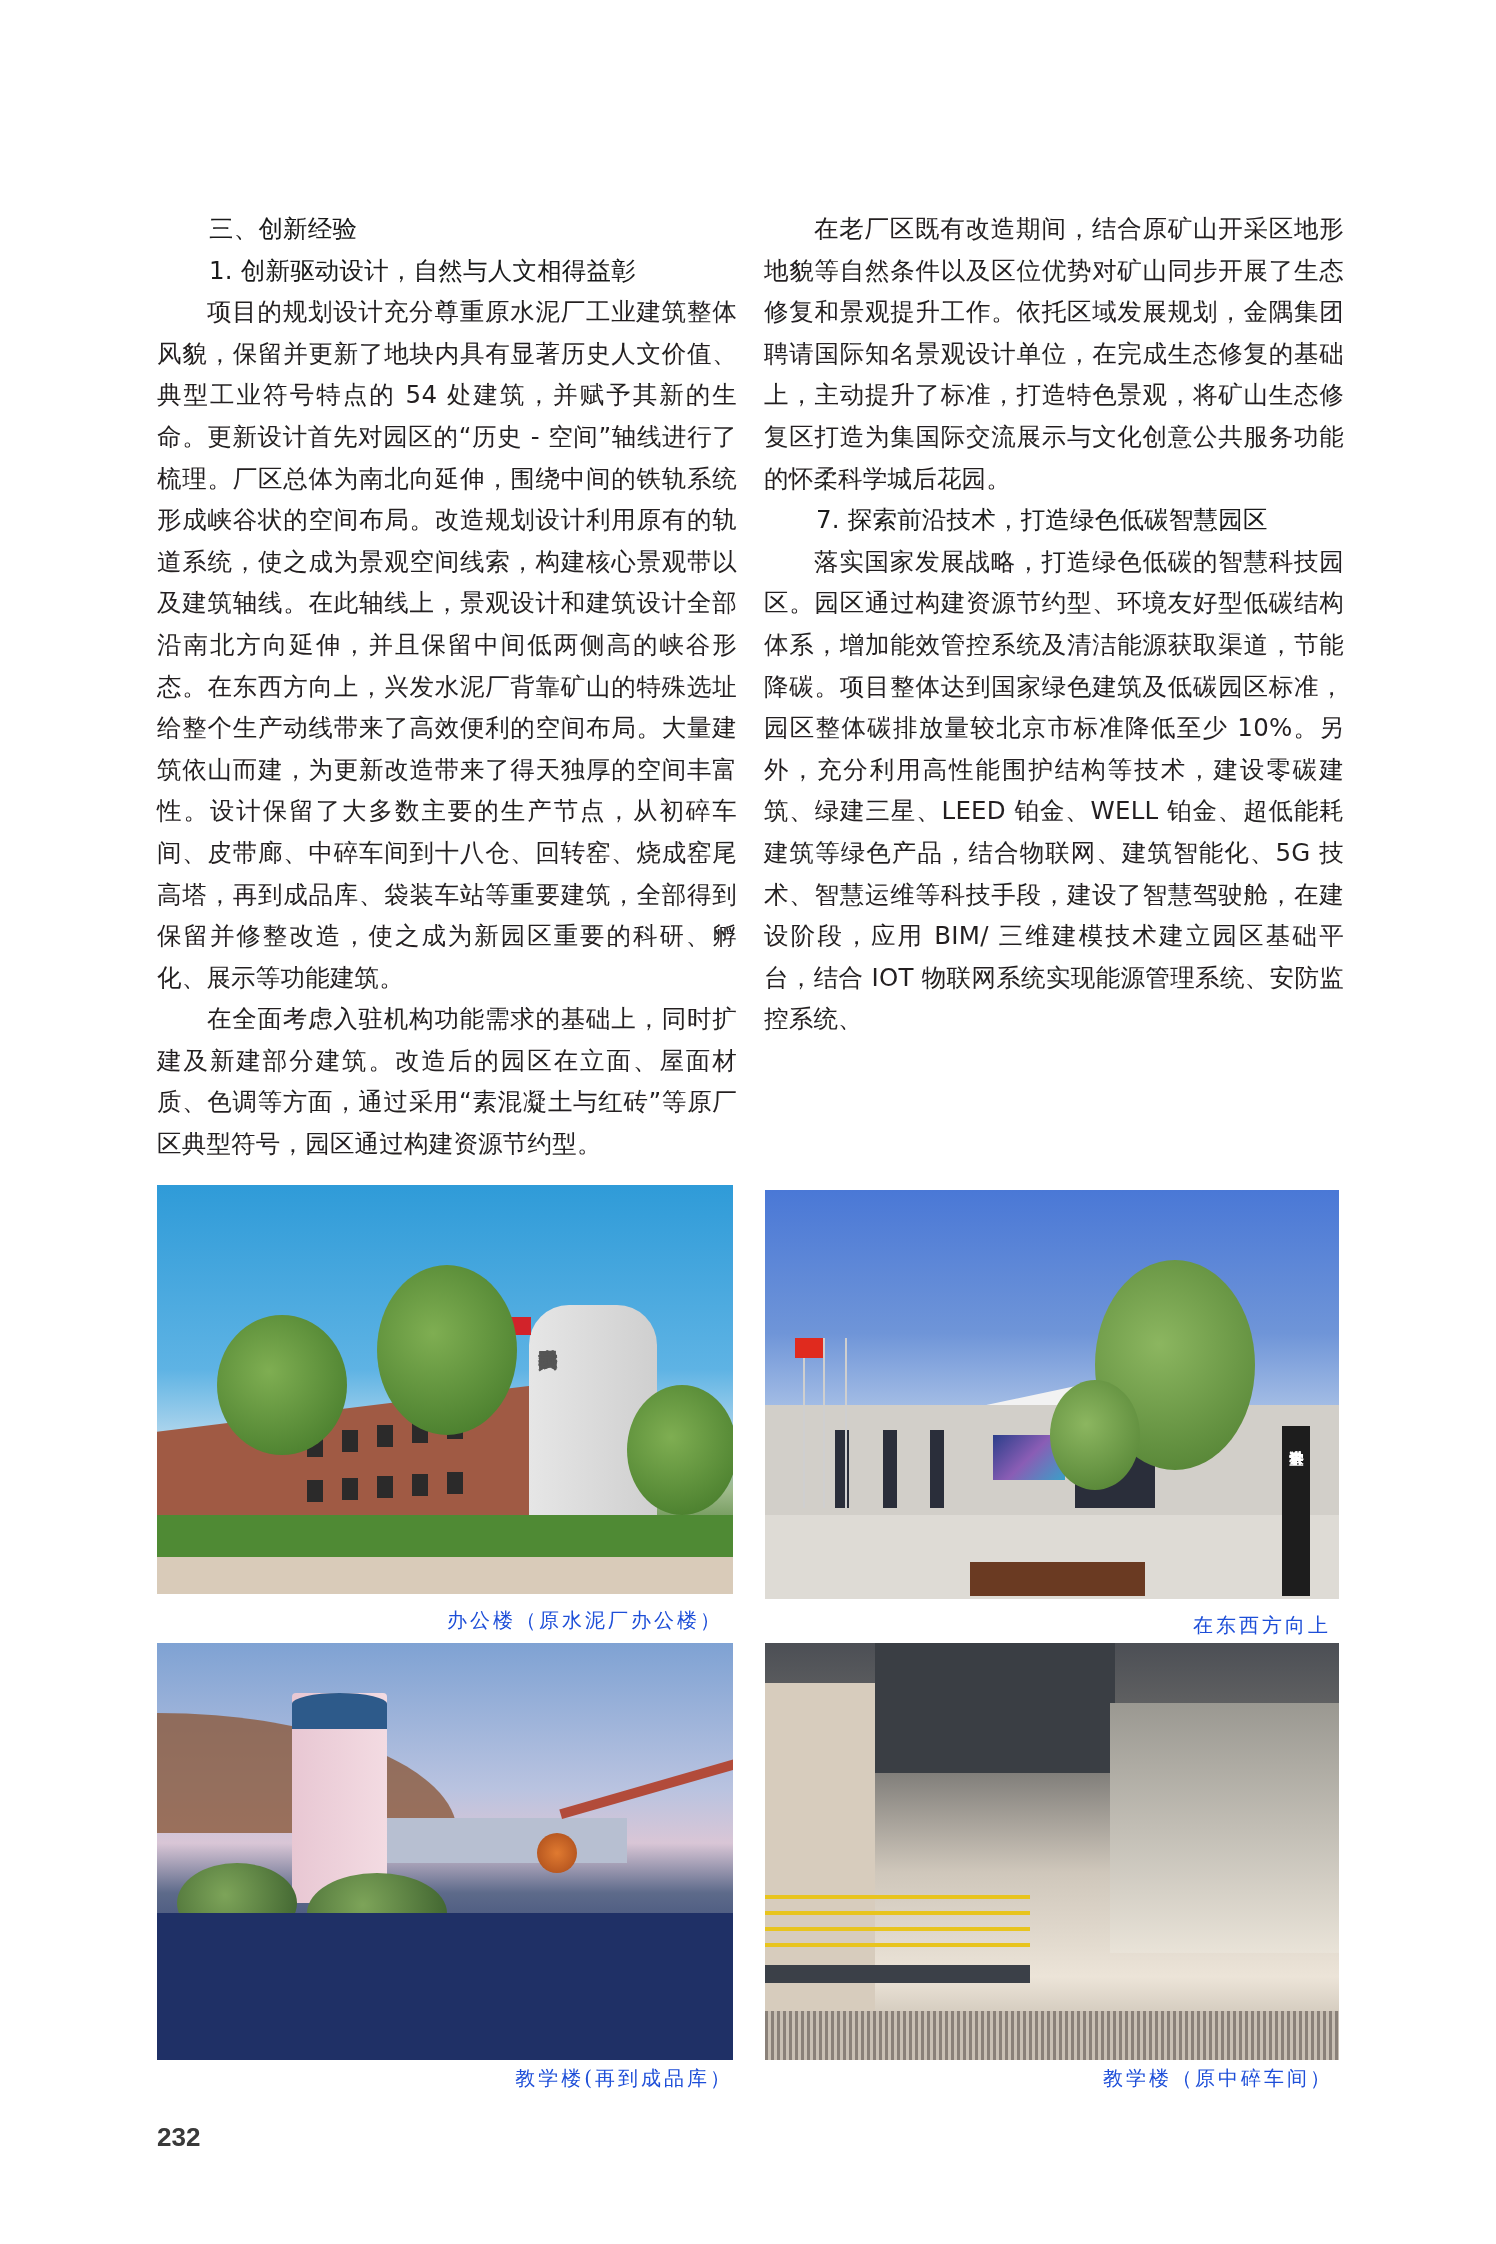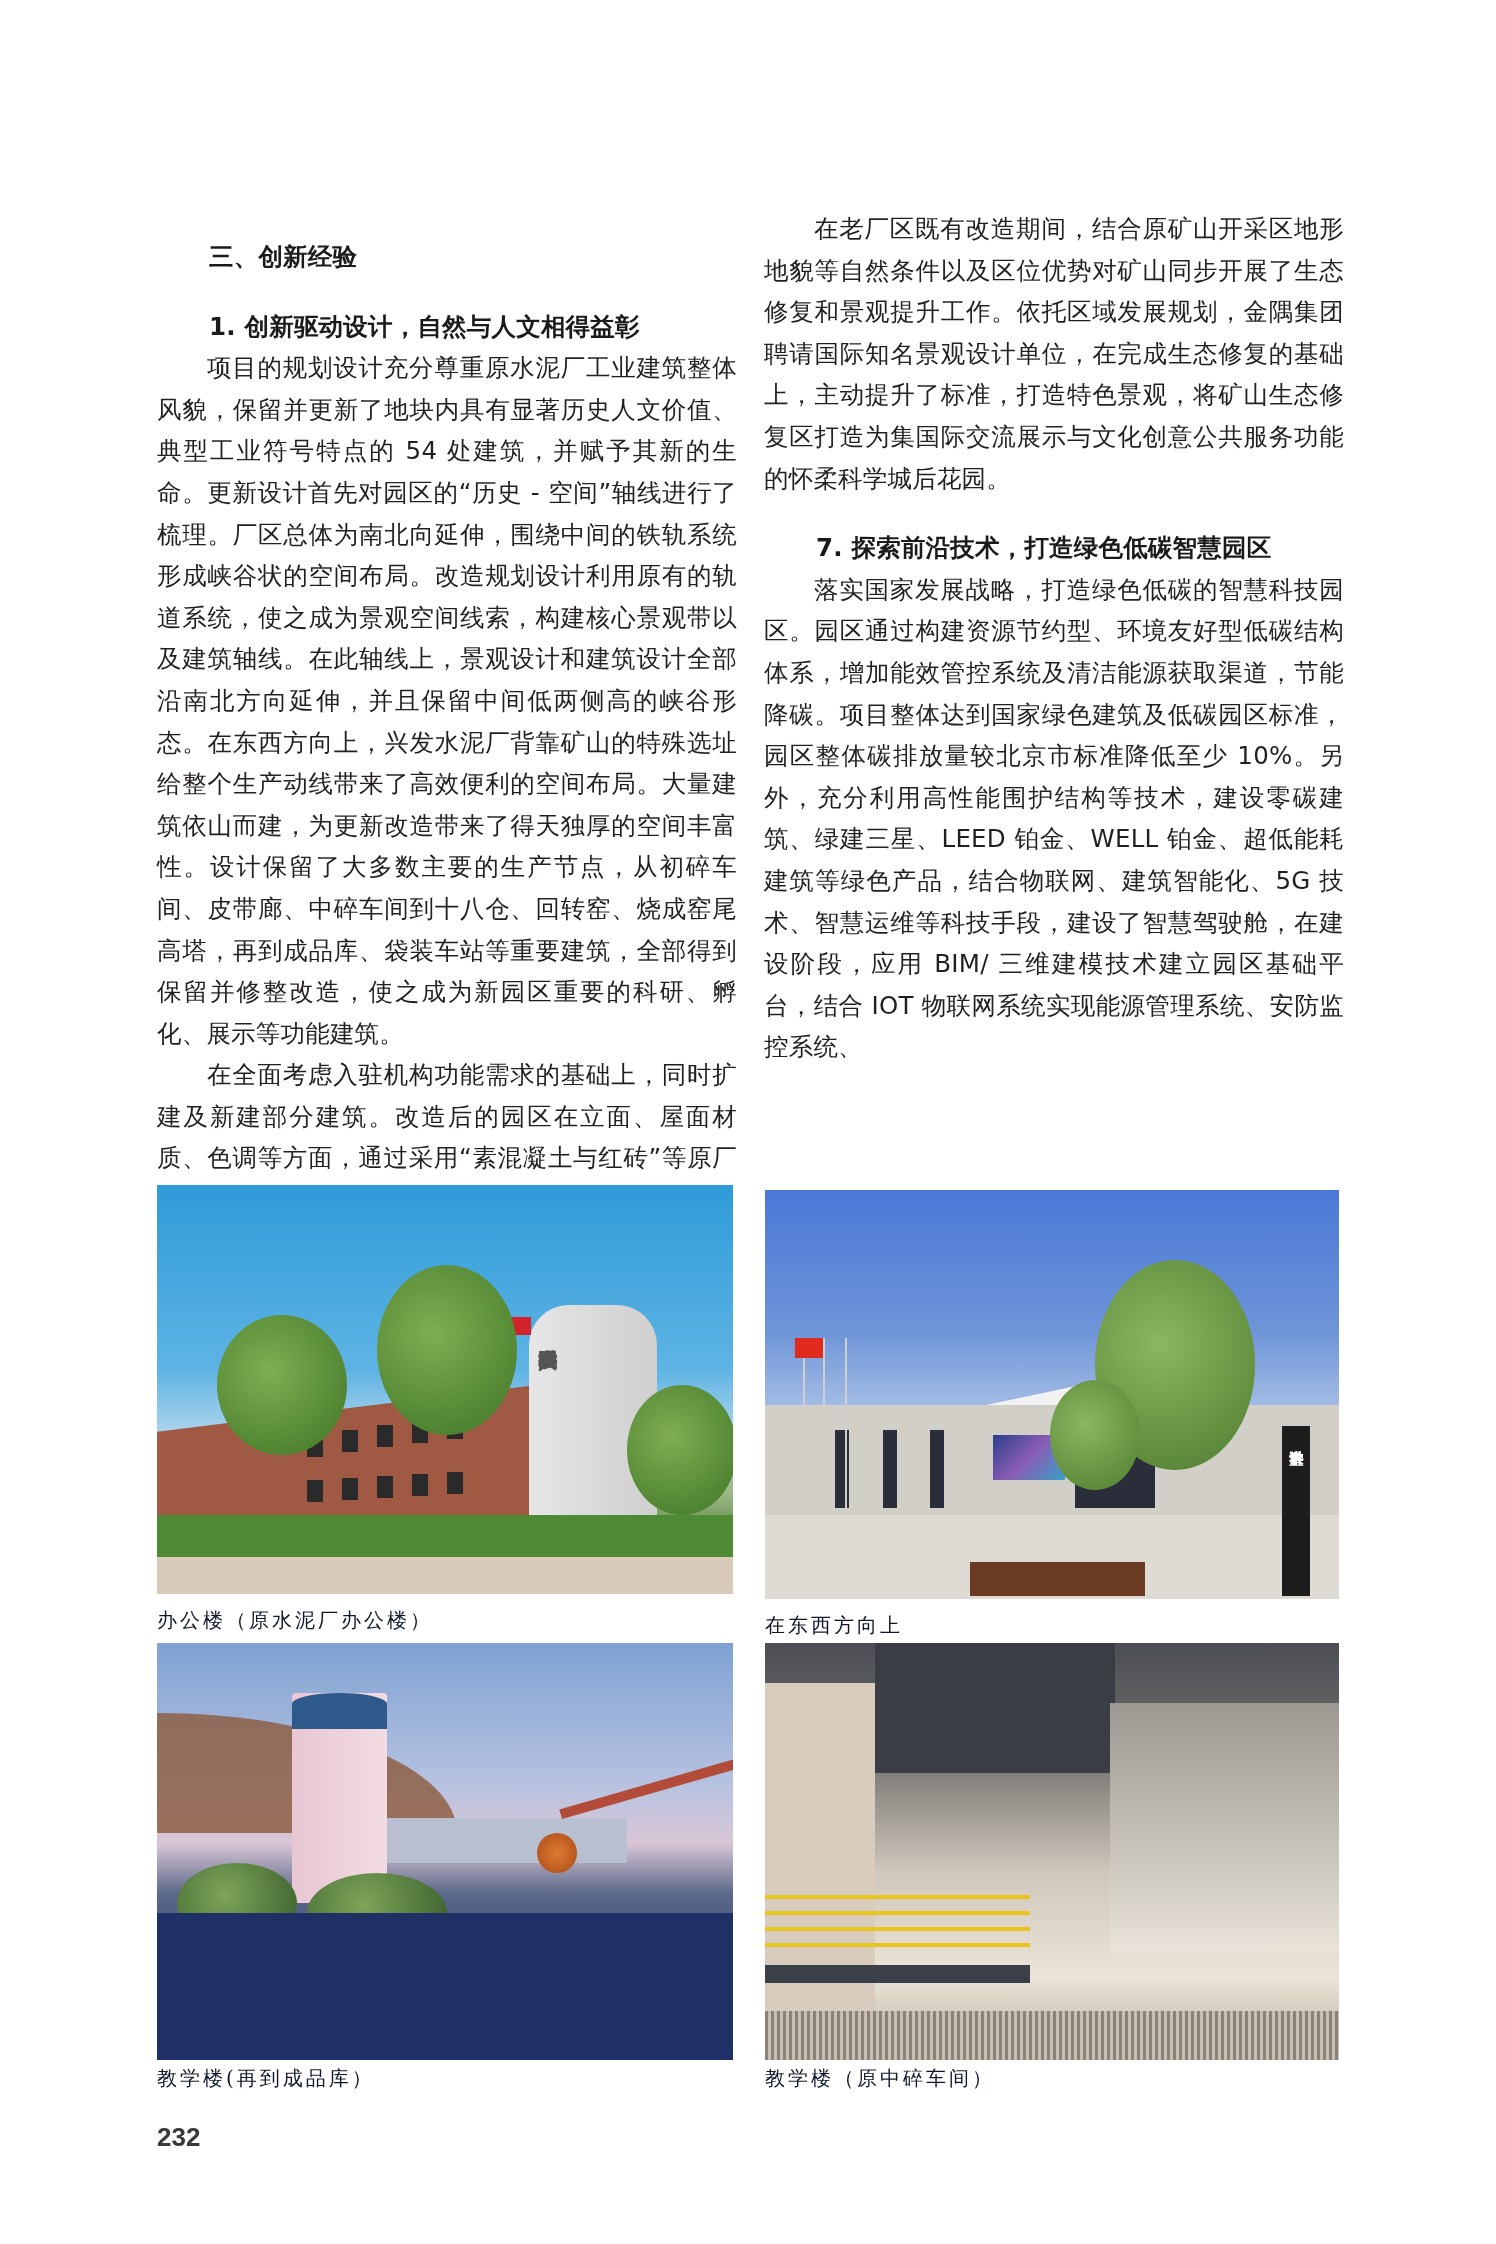--- a/index.html
+++ b/index.html
@@ -2,25 +2,25 @@
 <html><head>
 <meta charset="utf-8">
 <style>
   html, body { margin:0; padding:0; background:#ffffff; }
   body { width:1496px; height:2244px; position:relative; overflow:hidden;
          font-family:"DejaVu Sans", "Liberation Sans", sans-serif; color:#231f20; }
   .col { position:absolute; top:208px; width:580px; }
   .col.left { left:157px; }
   .col.right { left:764px; }
   .col p, .col h2, .col h3 { margin:0; font-size:24.5px; line-height:41.6px; letter-spacing:0.2px; text-align:justify; text-align-last:left; }
-  .col h2, .col h3 { font-weight:bold; color:#1a1a1a;margin-top:28px; }
+  .col h2, .col h3 { font-weight:normal; color:#1a1a1a; }
   .indent { text-indent:50px; }
   .h-indent { padding-left:52px; }
   .photo { position:absolute; overflow:hidden; }
-  .caption { position:absolute; font-family:"DejaVu Serif","Liberation Serif",serif; font-size:20px; letter-spacing:3px; color:#0f172a; }
+  .caption { position:absolute; font-family:"DejaVu Serif","Liberation Serif",serif; font-size:20px; letter-spacing:3px; color:#1d4ed8; text-align:right; }
   .pagenum { position:absolute; left:157px; top:2122px; font-family:"Liberation Sans",sans-serif; font-weight:bold; font-size:26px; color:#3a3a3a; }
 
   
   #p1 { left:157px; top:1185px; width:576px; height:409px;
         background:linear-gradient(180deg,#2f9bd8 0%,#5eb3e4 45%,#a9d3ec 60%,#9db989 75%,#4e7f36 88%,#cbb9a6 100%); }
   #p1 .brick { position:absolute; left:0; top:200px; width:380px; height:160px; background:#a05a44;
         transform:skewY(-7deg); transform-origin:right bottom; }
   #p1 .win { position:absolute; width:16px; height:22px; background:#2b2a2a; }
   #p1 .tower { position:absolute; left:372px; top:120px; width:128px; height:245px; background:linear-gradient(90deg,#e6e6e6,#cfcfcf); border-radius:40px 40px 0 0; }
   #p1 .tower-sign { position:absolute; left:383px; top:150px; width:22px; font-size:19px; line-height:26px; font-weight:bold; color:#555; writing-mode:vertical-rl; }

